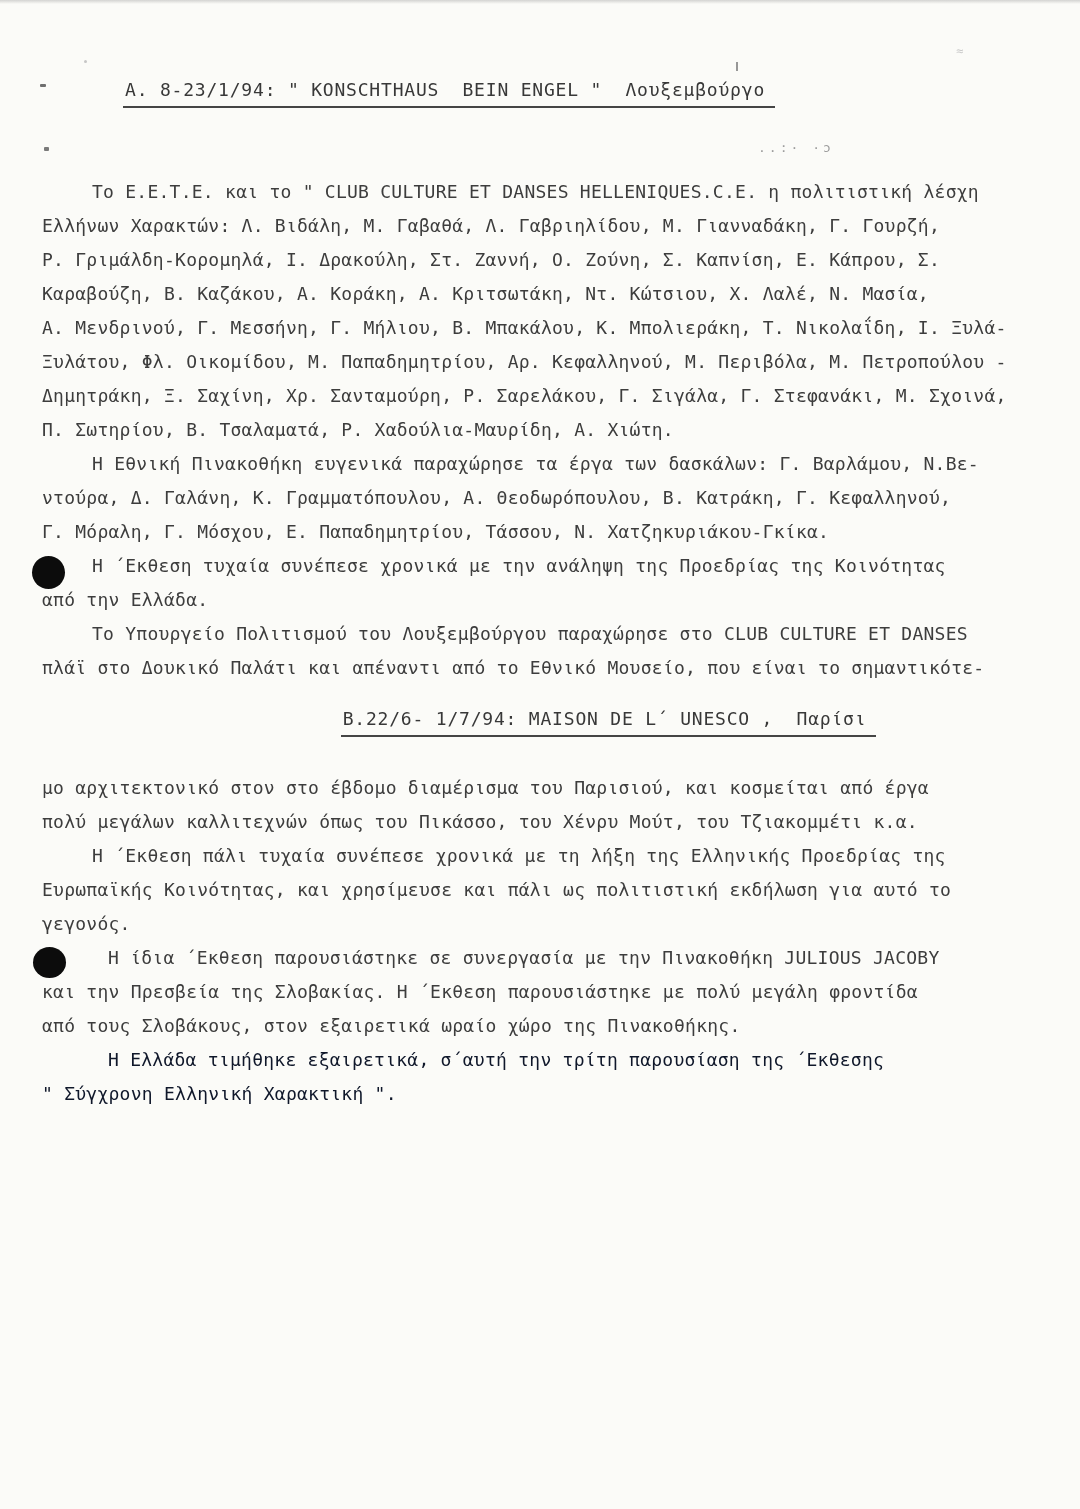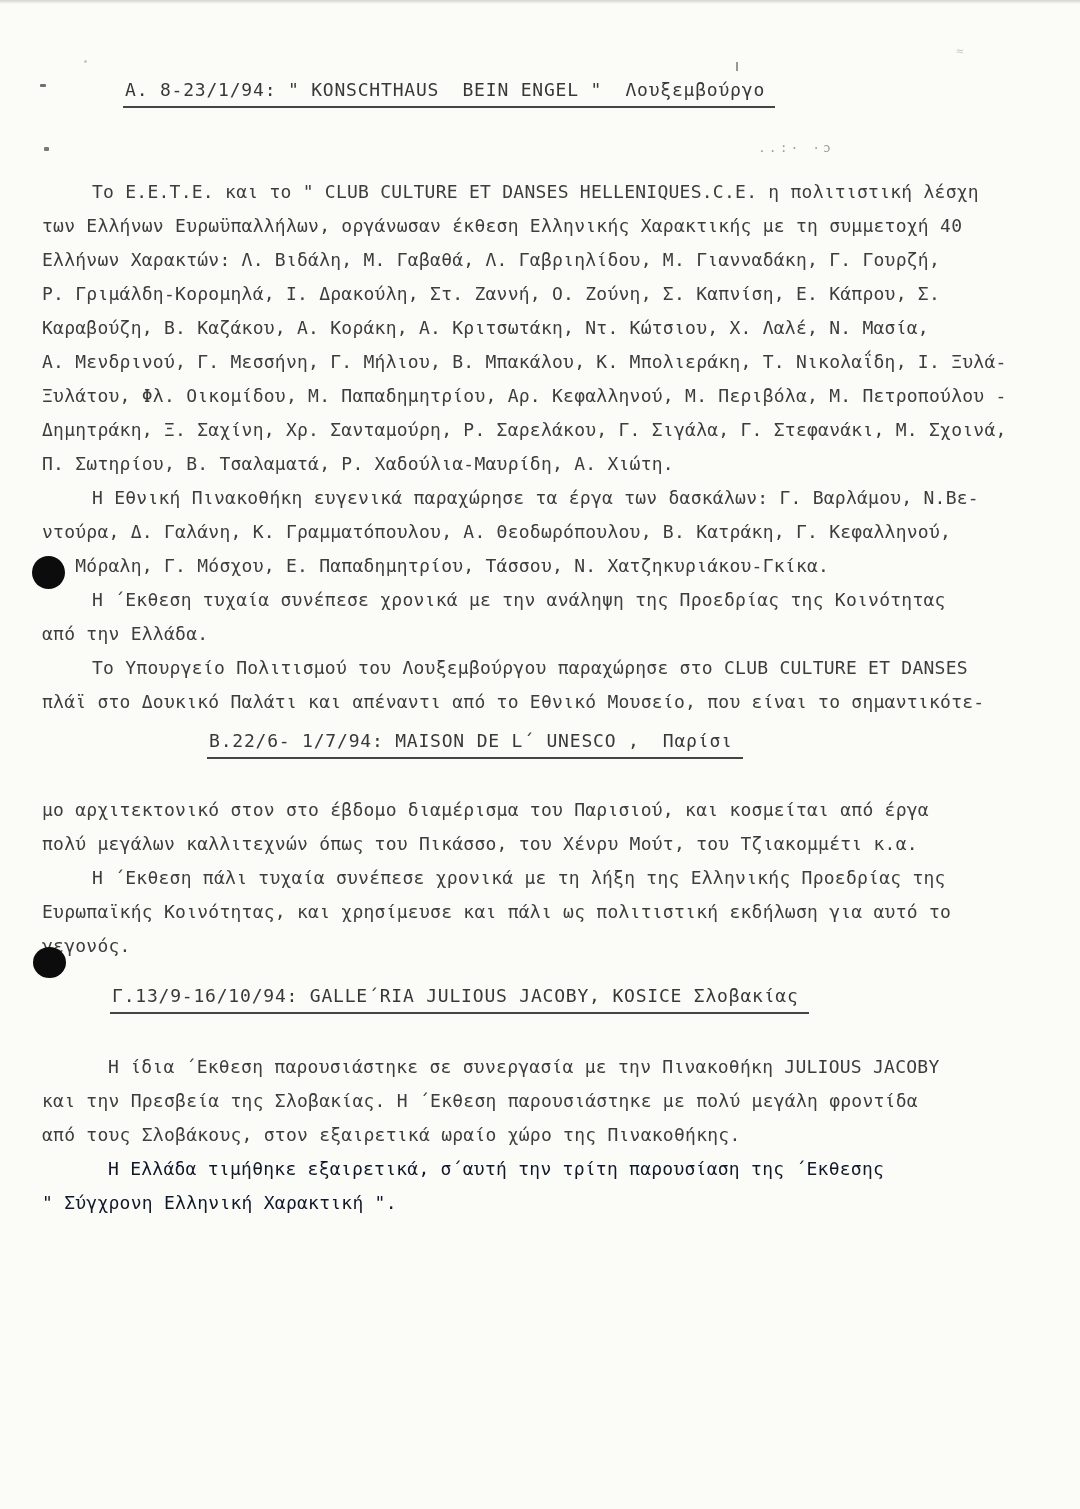--- a/index.html
+++ b/index.html
@@ -18,21 +18,21 @@
   .paragraphs{color:#3d3d3d;}
   .line{
     height:34px;line-height:34px;font-size:18px;
     letter-spacing:.25px;white-space:pre;color:inherit;
   }
   .line.first{padding-left:50px;}
   .sec-c .line.first{padding-left:66px;}
   .sec-c .para:last-child{color:#0f172a;}
   .hrow{height:34px;line-height:34px;}
   .hrow-a{margin:0 0 67px 81px;}
-  .hrow-b{margin:6px 0 34px 165px;}
+  .hrow-b{margin:18px 0 34px 165px;text-align:center;}
   .hrow-c{margin:17px 0 36px 68px;}
   .heading{
     display:inline-block;font-size:18px;color:#383838;
     letter-spacing:.8px;white-space:pre;
     border-bottom:2px solid #454545;
     padding:0 10px 1px 2px;height:31px;line-height:31px;
   }
   .ink-dot{position:absolute;background:#0c0c0c;border-radius:50%;}
   .dot-1{left:32px;top:556px;width:33px;height:33px;}
   .dot-2{left:33px;top:947px;width:33px;height:31px;}
@@ -52,21 +52,20 @@
 
   <div class="edge-top"></div>
 
   <section class="sec-a">
     <div class="hrow hrow-a">
       <span class="heading">Α. 8-23/1/94: " KONSCHTHAUS  BEIN ENGEL "  Λουξεμβούργο</span>
     </div>
     <div class="paragraphs">
         <div class="para">
           <div class="line first">Το Ε.Ε.Τ.Ε. και το " CLUB CULTURE ET DANSES HELLENIQUES.C.E. η πολιτιστική λέσχη</div>
-          <div class="line">των Ελλήνων Ευρωϋπαλλήλων, οργάνωσαν έκθεση Ελληνικής Χαρακτικής με τη συμμετοχή 40</div>
           <div class="line">Ελλήνων Χαρακτών: Λ. Βιδάλη, Μ. Γαβαθά, Λ. Γαβριηλίδου, Μ. Γιανναδάκη, Γ. Γουρζή,</div>
           <div class="line">Ρ. Γριμάλδη-Κορομηλά, Ι. Δρακούλη, Στ. Ζαννή, Ο. Ζούνη, Σ. Καπνίση, Ε. Κάπρου, Σ.</div>
           <div class="line">Καραβούζη, Β. Καζάκου, Α. Κοράκη, Α. Κριτσωτάκη, Ντ. Κώτσιου, Χ. Λαλέ, Ν. Μασία,</div>
           <div class="line">Α. Μενδρινού, Γ. Μεσσήνη, Γ. Μήλιου, Β. Μπακάλου, Κ. Μπολιεράκη, Τ. Νικολαΐδη, Ι. Ξυλά-</div>
           <div class="line">Ξυλάτου, Φλ. Οικομίδου, Μ. Παπαδημητρίου, Αρ. Κεφαλληνού, Μ. Περιβόλα, Μ. Πετροπούλου -</div>
           <div class="line">Δημητράκη, Ξ. Σαχίνη, Χρ. Σανταμούρη, Ρ. Σαρελάκου, Γ. Σιγάλα, Γ. Στεφανάκι, Μ. Σχοινά,</div>
           <div class="line">Π. Σωτηρίου, Β. Τσαλαματά, Ρ. Χαδούλια-Μαυρίδη, Α. Χιώτη.</div>
         </div>
         <div class="para">
           <div class="line first">Η Εθνική Πινακοθήκη ευγενικά παραχώρησε τα έργα των δασκάλων: Γ. Βαρλάμου, Ν.Βε-</div>
@@ -95,23 +94,20 @@
         </div>
         <div class="para">
           <div class="line first">Η ΄Εκθεση πάλι τυχαία συνέπεσε χρονικά με τη λήξη της Ελληνικής Προεδρίας της</div>
           <div class="line">Ευρωπαϊκής Κοινότητας, και χρησίμευσε και πάλι ως πολιτιστική εκδήλωση για αυτό το</div>
           <div class="line">γεγονός.</div>
         </div>
       </div>
   </section>
 
   <section class="sec-c">
-    <div class="hrow hrow-c">
-      <span class="heading">Γ.13/9-16/10/94: GALLE΄RIA JULIOUS JACOBY, KOSICE Σλοβακίας</span>
-    </div>
     <div class="paragraphs">
         <div class="para">
           <div class="line first">Η ίδια ΄Εκθεση παρουσιάστηκε σε συνεργασία με την Πινακοθήκη JULIOUS JACOBY</div>
           <div class="line">και την Πρεσβεία της Σλοβακίας. Η ΄Εκθεση παρουσιάστηκε με πολύ μεγάλη φροντίδα</div>
           <div class="line">από τους Σλοβάκους, στον εξαιρετικά ωραίο χώρο της Πινακοθήκης.</div>
         </div>
         <div class="para">
           <div class="line first">Η Ελλάδα τιμήθηκε εξαιρετικά, σ΄αυτή την τρίτη παρουσίαση της ΄Εκθεσης</div>
           <div class="line">" Σύγχρονη Ελληνική Χαρακτική ".</div>
         </div>

